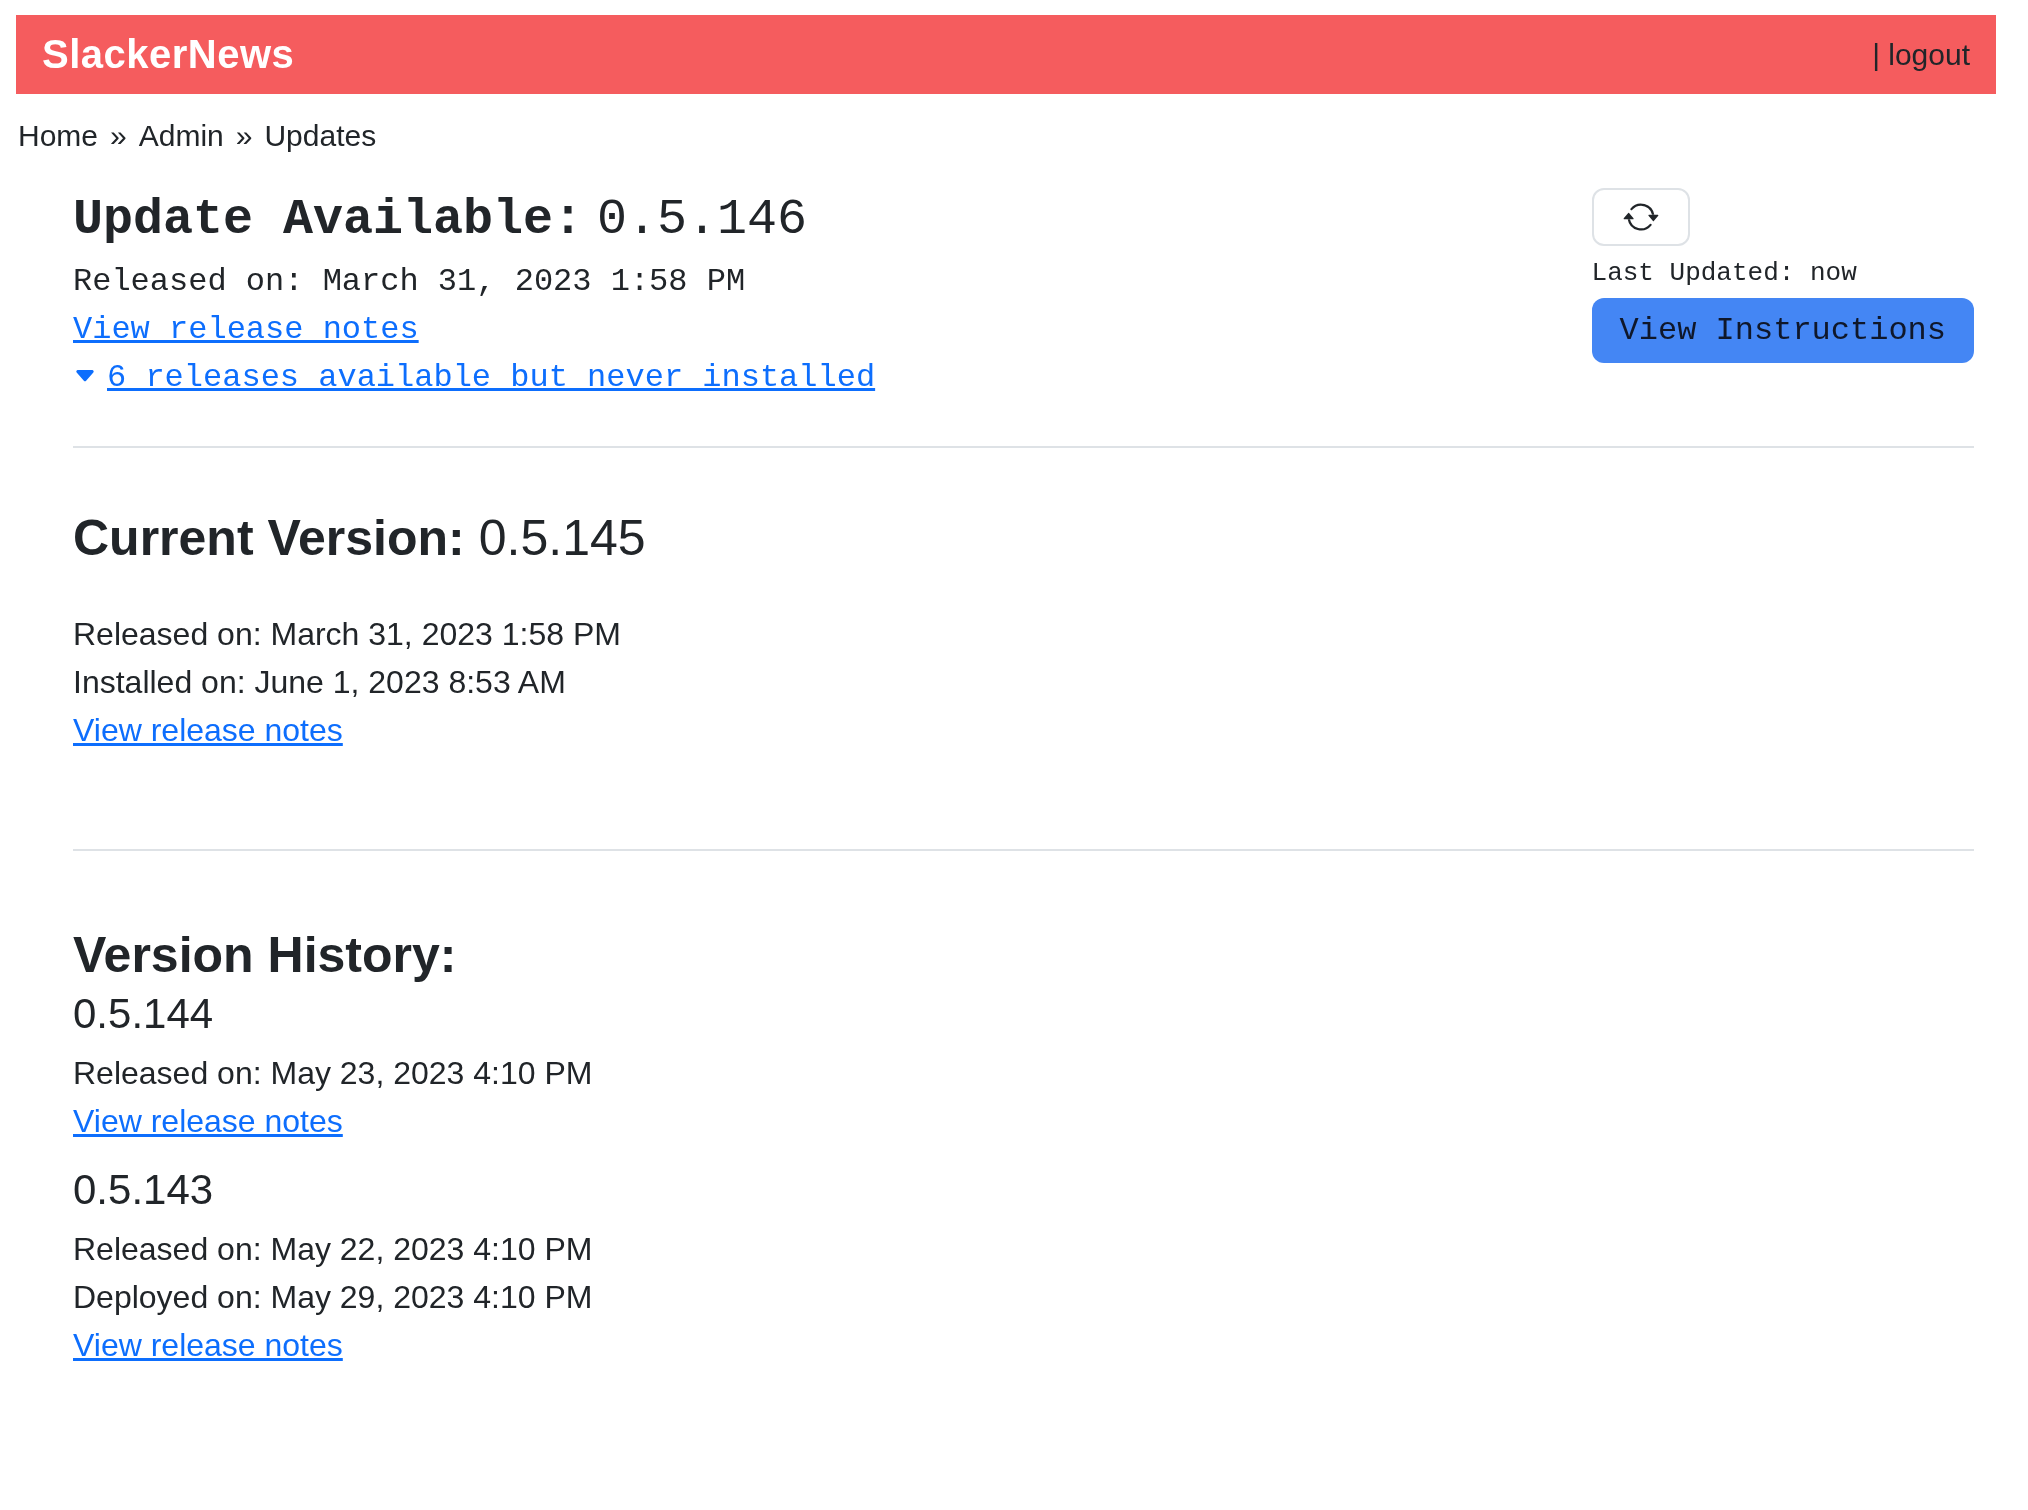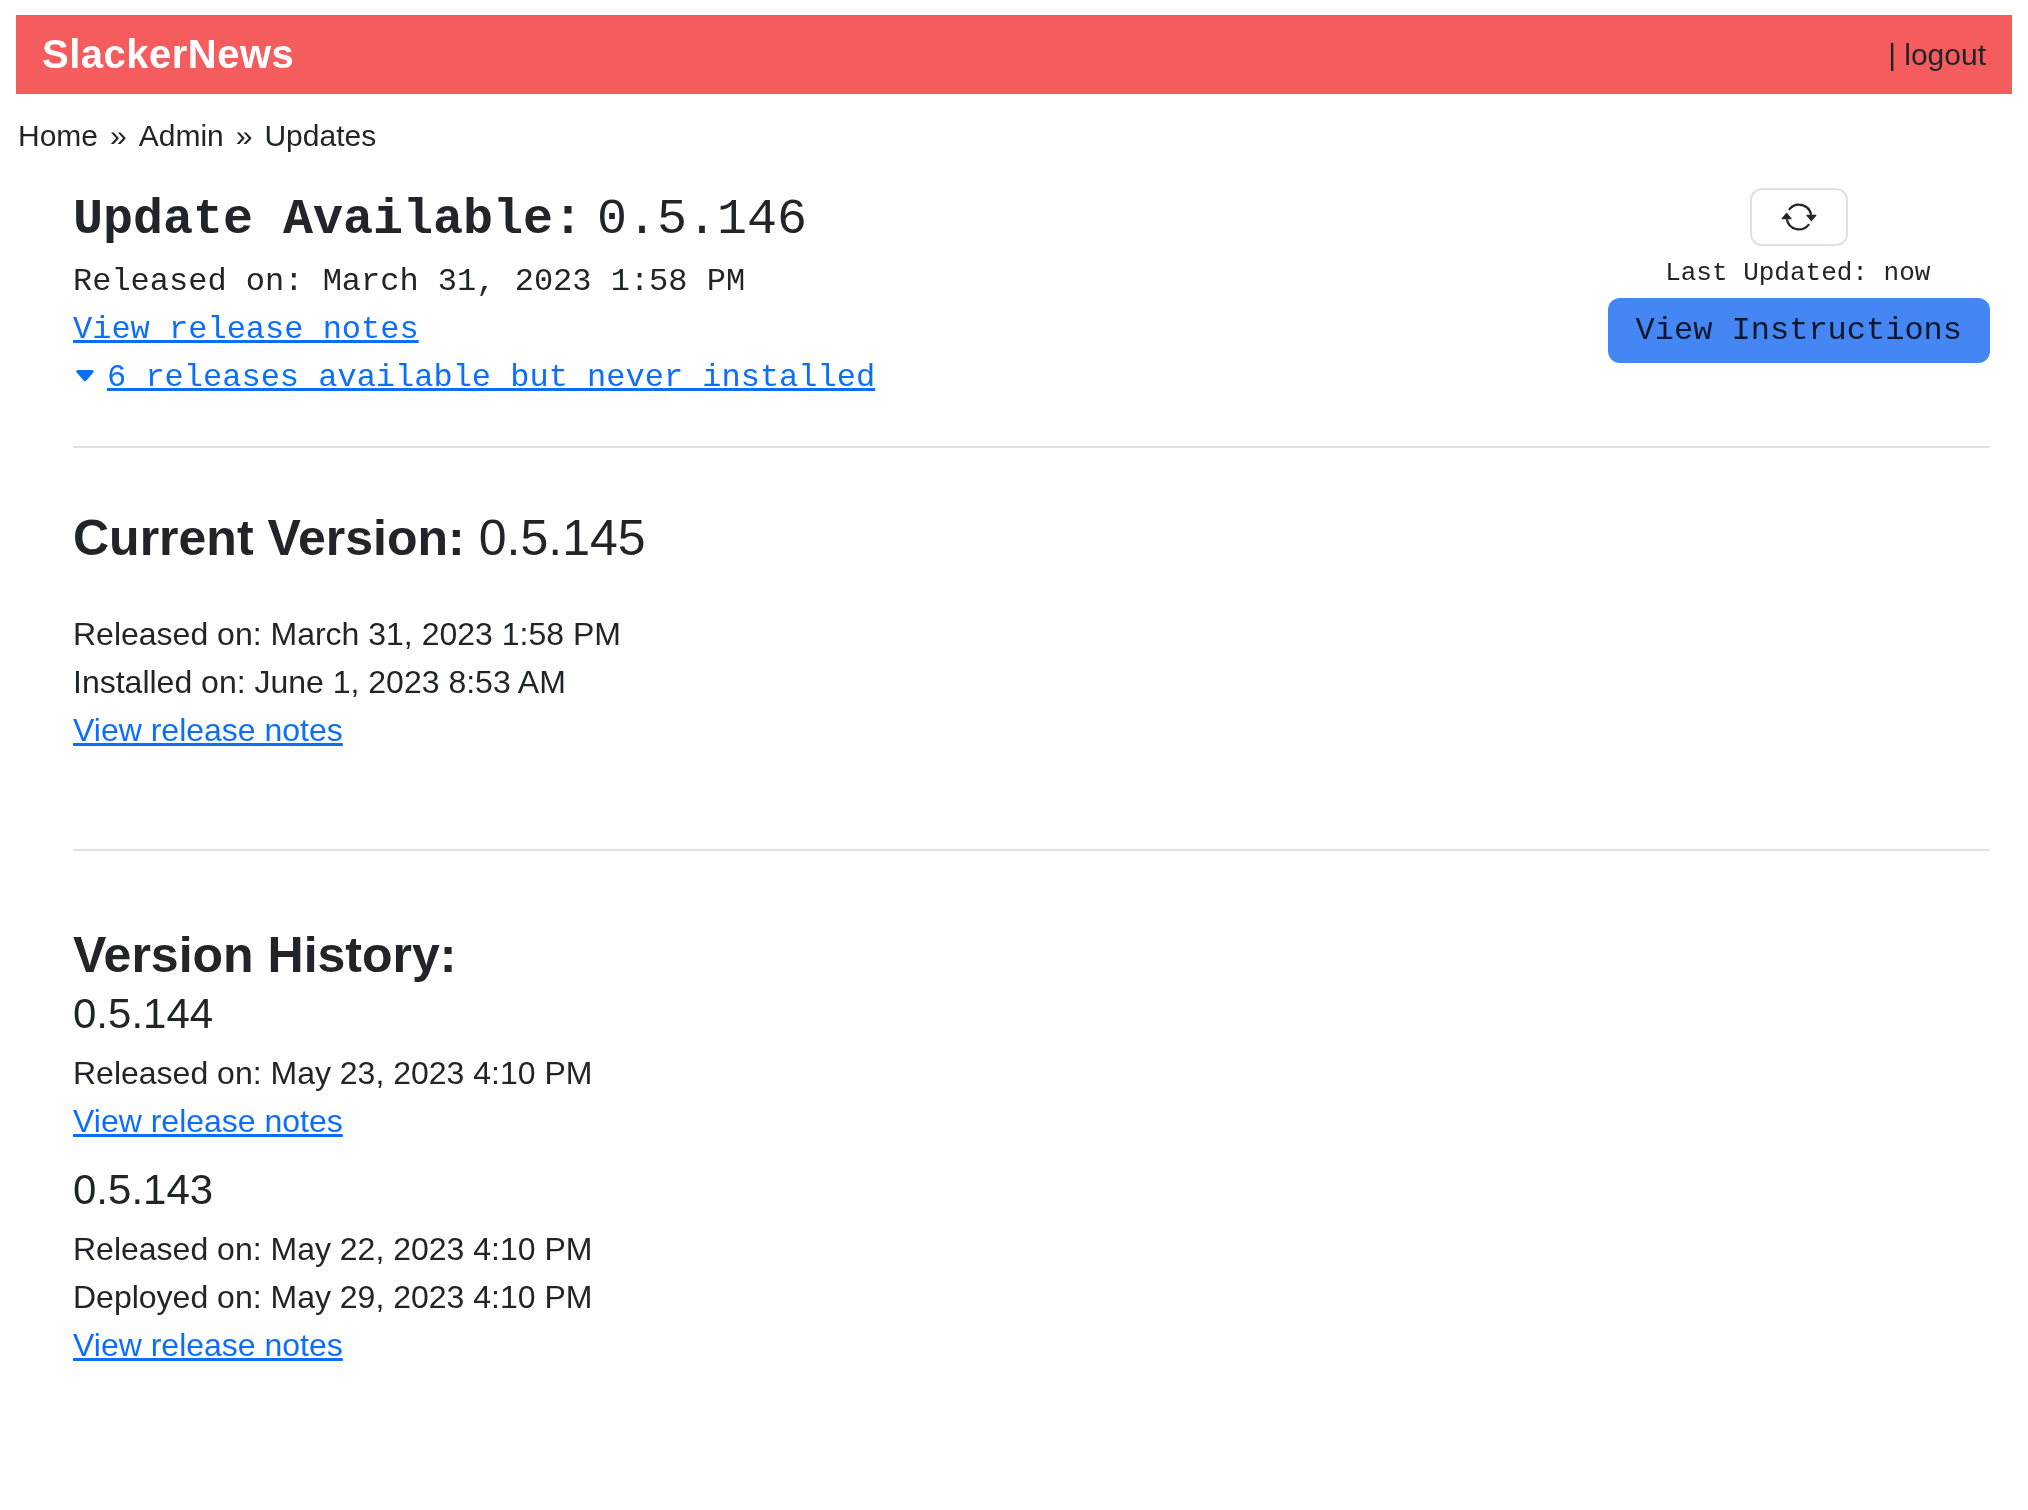--- a/index.html
+++ b/index.html
@@ -7,21 +7,21 @@
     padding: 0;
     background: #ffffff;
     width: 2028px;
     height: 1510px;
     overflow: hidden;
     font-family: "Liberation Sans", "DejaVu Sans", sans-serif;
     color: #212529;
   }
   * { box-sizing: border-box; }
 
-  .page { padding: 15px 16px 0 16px; }
+  .page { padding: 15px 32px 0 16px; }
 
   
   .topbar {
     background: var(--header-red, #f55c5e);
     height: 79px;
     display: flex;
     align-items: center;
     justify-content: space-between;
     padding: 0 26px;
   }
@@ -112,21 +112,21 @@
   .toggle-link .caret {
     margin-right: 10px;
     position: relative;
     top: 2px;
   }
 
   
   .utilities {
     display: flex;
     flex-direction: column;
-    align-items: center;
+    align-items: flex-start;
     flex: none;
     padding-top: 0;
   }
   .refresh-btn {
     width: 98px;
     height: 58px;
     background: #ffffff;
     border: 2px solid #dee2e6;
     border-radius: 12px;
     display: flex;

